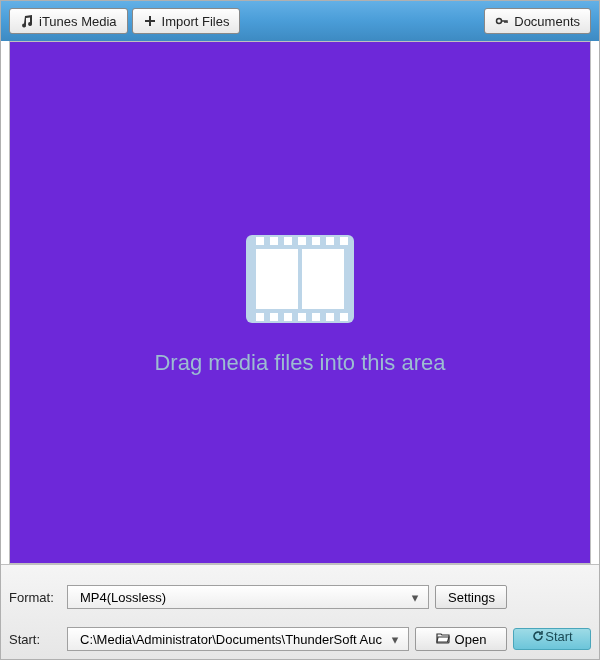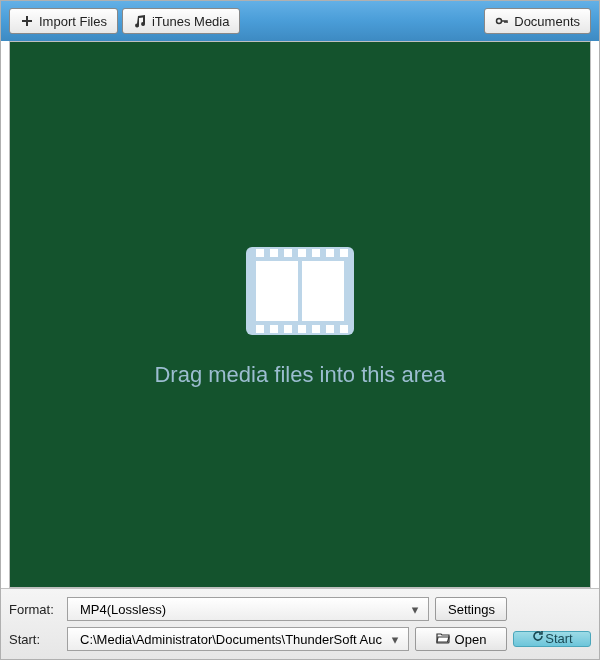--- a/index.html
+++ b/index.html
@@ -94,21 +94,21 @@
     font-size: 13px;
     color: #222;
     cursor: default;
   }
   .tb-btn .ico { width: 14px; height: 14px; display:flex;align-items:center;justify-content:center; }
   
   .main-area {
     flex: 1;
     margin: 0 8px;
     border: 1px solid #bfbfbf;
-    background: #14532d;
+    background: #6d28d9;
     display: flex;
     flex-direction: column;
     align-items: center;
     justify-content: center;
   }
   .filmstrip-icon { margin-bottom: 18px; }
   .drop-text {
     color: #9cbdd1;
     font-size: 22px;
     font-weight: 400;
@@ -117,21 +117,21 @@
   .bottom {
     border-top: 1px solid #c0c0c0;
     background: linear-gradient(#f5f5f5,#e6e6e6);
     padding: 4px 8px 6px 8px;
   }
   .row {
     display: flex;
     align-items: center;
     gap: 6px;
     height: 28px;
-    margin-top: 2px;
+    margin-top: 14px;
   }
   .row .lbl {
     width: 52px;
     color: #222;
   }
   .dropdown {
     flex: 1;
     height: 24px;
     border: 1px solid #a0a0a0;
     background: linear-gradient(#fff,#eee);
@@ -151,54 +151,54 @@
     height: 24px;
     padding: 0 12px;
     border: 1px solid #999;
     background: linear-gradient(#fefefe,#e6e6e6);
     border-radius: 2px;
     display: flex; align-items: center; gap: 5px;
     font-size: 13px;
     cursor: default;
   }
   .start-btn {
-    height: 16px;
+    height: 22px;
     width: 78px;
     background: linear-gradient(#9ddbe6, #6cc5da);
     border: 1px solid #4aa6bb;
     border-radius: 3px;
-    display: flex; align-items: flex-end; justify-content: center; gap: 0;
+    display: flex; align-items: flex-start; justify-content: center; gap: 0;
     color: #1a4a55;
     font-size: 13px;
     cursor: default;
   }
 </style>
 </head>
 <body>
 
 <div class="window">
 
 
 
   <div class="toolbar">
+    <div class="tb-btn">
+      <span class="ico">
+        <svg viewBox="0 0 14 14">
+            <path d="M5 2 L12 1 L12 9.5 A2 2 0 1 1 10 8 L10 3.5 L6 4 L6 11 A2 2 0 1 1 4 9.5 Z" fill="#333"></path>
+          </svg>
+      </span>
+      <span>iTunes Media</span>
+    </div>
     <div class="tb-btn">
       <span class="ico">
         <svg viewBox="0 0 14 14">
             <path d="M6 2h2v4h4v2H8v4H6V8H2V6h4z" fill="#333"></path>
           </svg>
       </span>
       <span>Import Files</span>
-    </div>
-    <div class="tb-btn">
-      <span class="ico">
-        <svg viewBox="0 0 14 14">
-            <path d="M5 2 L12 1 L12 9.5 A2 2 0 1 1 10 8 L10 3.5 L6 4 L6 11 A2 2 0 1 1 4 9.5 Z" fill="#333"></path>
-          </svg>
-      </span>
-      <span>iTunes Media</span>
     </div>
     <div class="spacer"></div>
     <div class="tb-btn">
       <span class="ico">
         <svg viewBox="0 0 14 14">
             <circle cx="4" cy="7" r="2.5" fill="none" stroke="#333" stroke-width="1.5"></circle>
             <path d="M6.5 7 L12 7 L12 9 M10 7 L10 9" stroke="#333" stroke-width="1.5" fill="none"></path>
           </svg>
       </span>
       <span>Documents</span>

